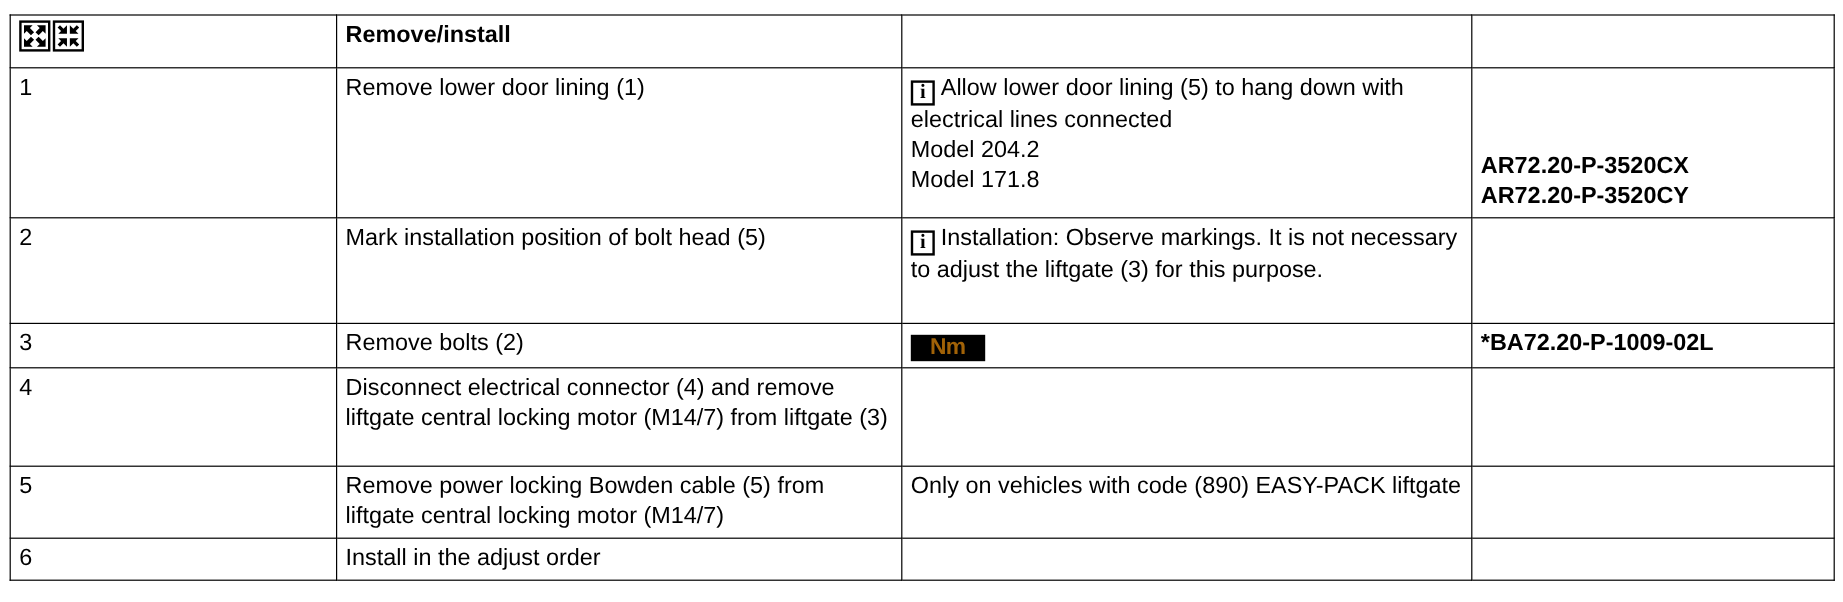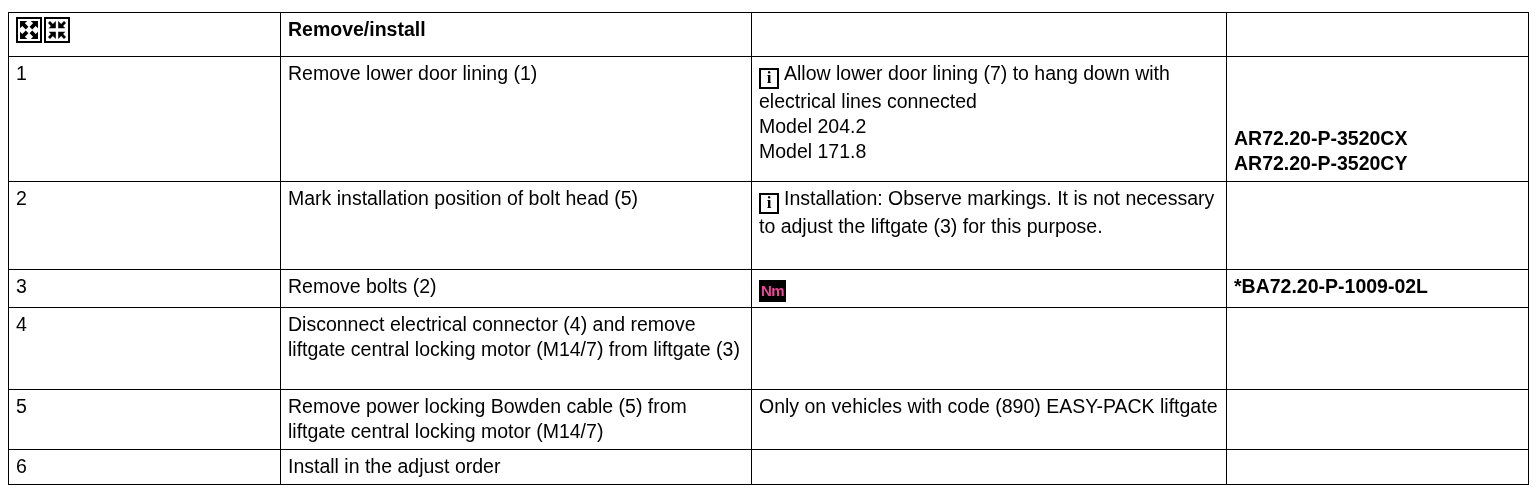--- a/index.html
+++ b/index.html
@@ -92,27 +92,27 @@
     color: #000;
     vertical-align: -3px;
     margin-right: 5px;
   }
 
   .nm-icon {
     display: inline-block;
     min-width: 26px;
     height: 22px;
     background: #000;
-    color: #ec4899;
+    color: #a16207;
     font-family: "Liberation Sans", sans-serif;
     font-weight: bold;
-    font-size: 15px;
+    font-size: 19px;
     line-height: 22px;
     text-align: center;
-    padding: 0 2px;
+    padding: 0 16px;
     box-sizing: border-box;
     vertical-align: -3px;
     letter-spacing: -0.5px;
   }
 
   .nowrap-line { display: block; white-space: nowrap; font-weight: bold; }
 </style>
 </head>
 <body>
 
@@ -164,21 +164,21 @@
       </tr>
 
       <tr style="height: 125px;">
         <td>
           <span class="cell-text">1</span>
         </td>
         <td>
           <span class="cell-text">Remove lower door lining (1)</span>
         </td>
         <td>
-          <span class="info-icon">i</span><span class="cell-text inline">Allow lower door lining (7) to hang down with electrical lines connected</span>
+          <span class="info-icon">i</span><span class="cell-text inline">Allow lower door lining (5) to hang down with electrical lines connected</span>
           <span class="cell-text">Model 204.2</span>
           <span class="cell-text">Model 171.8</span>
         </td>
         <td style="vertical-align:bottom;">
           <span class="cell-text nowrap-line">AR72.20-P-3520CX</span>
           <span class="cell-text nowrap-line">AR72.20-P-3520CY</span>
         </td>
       </tr>
 
       <tr style="height: 88px;">

